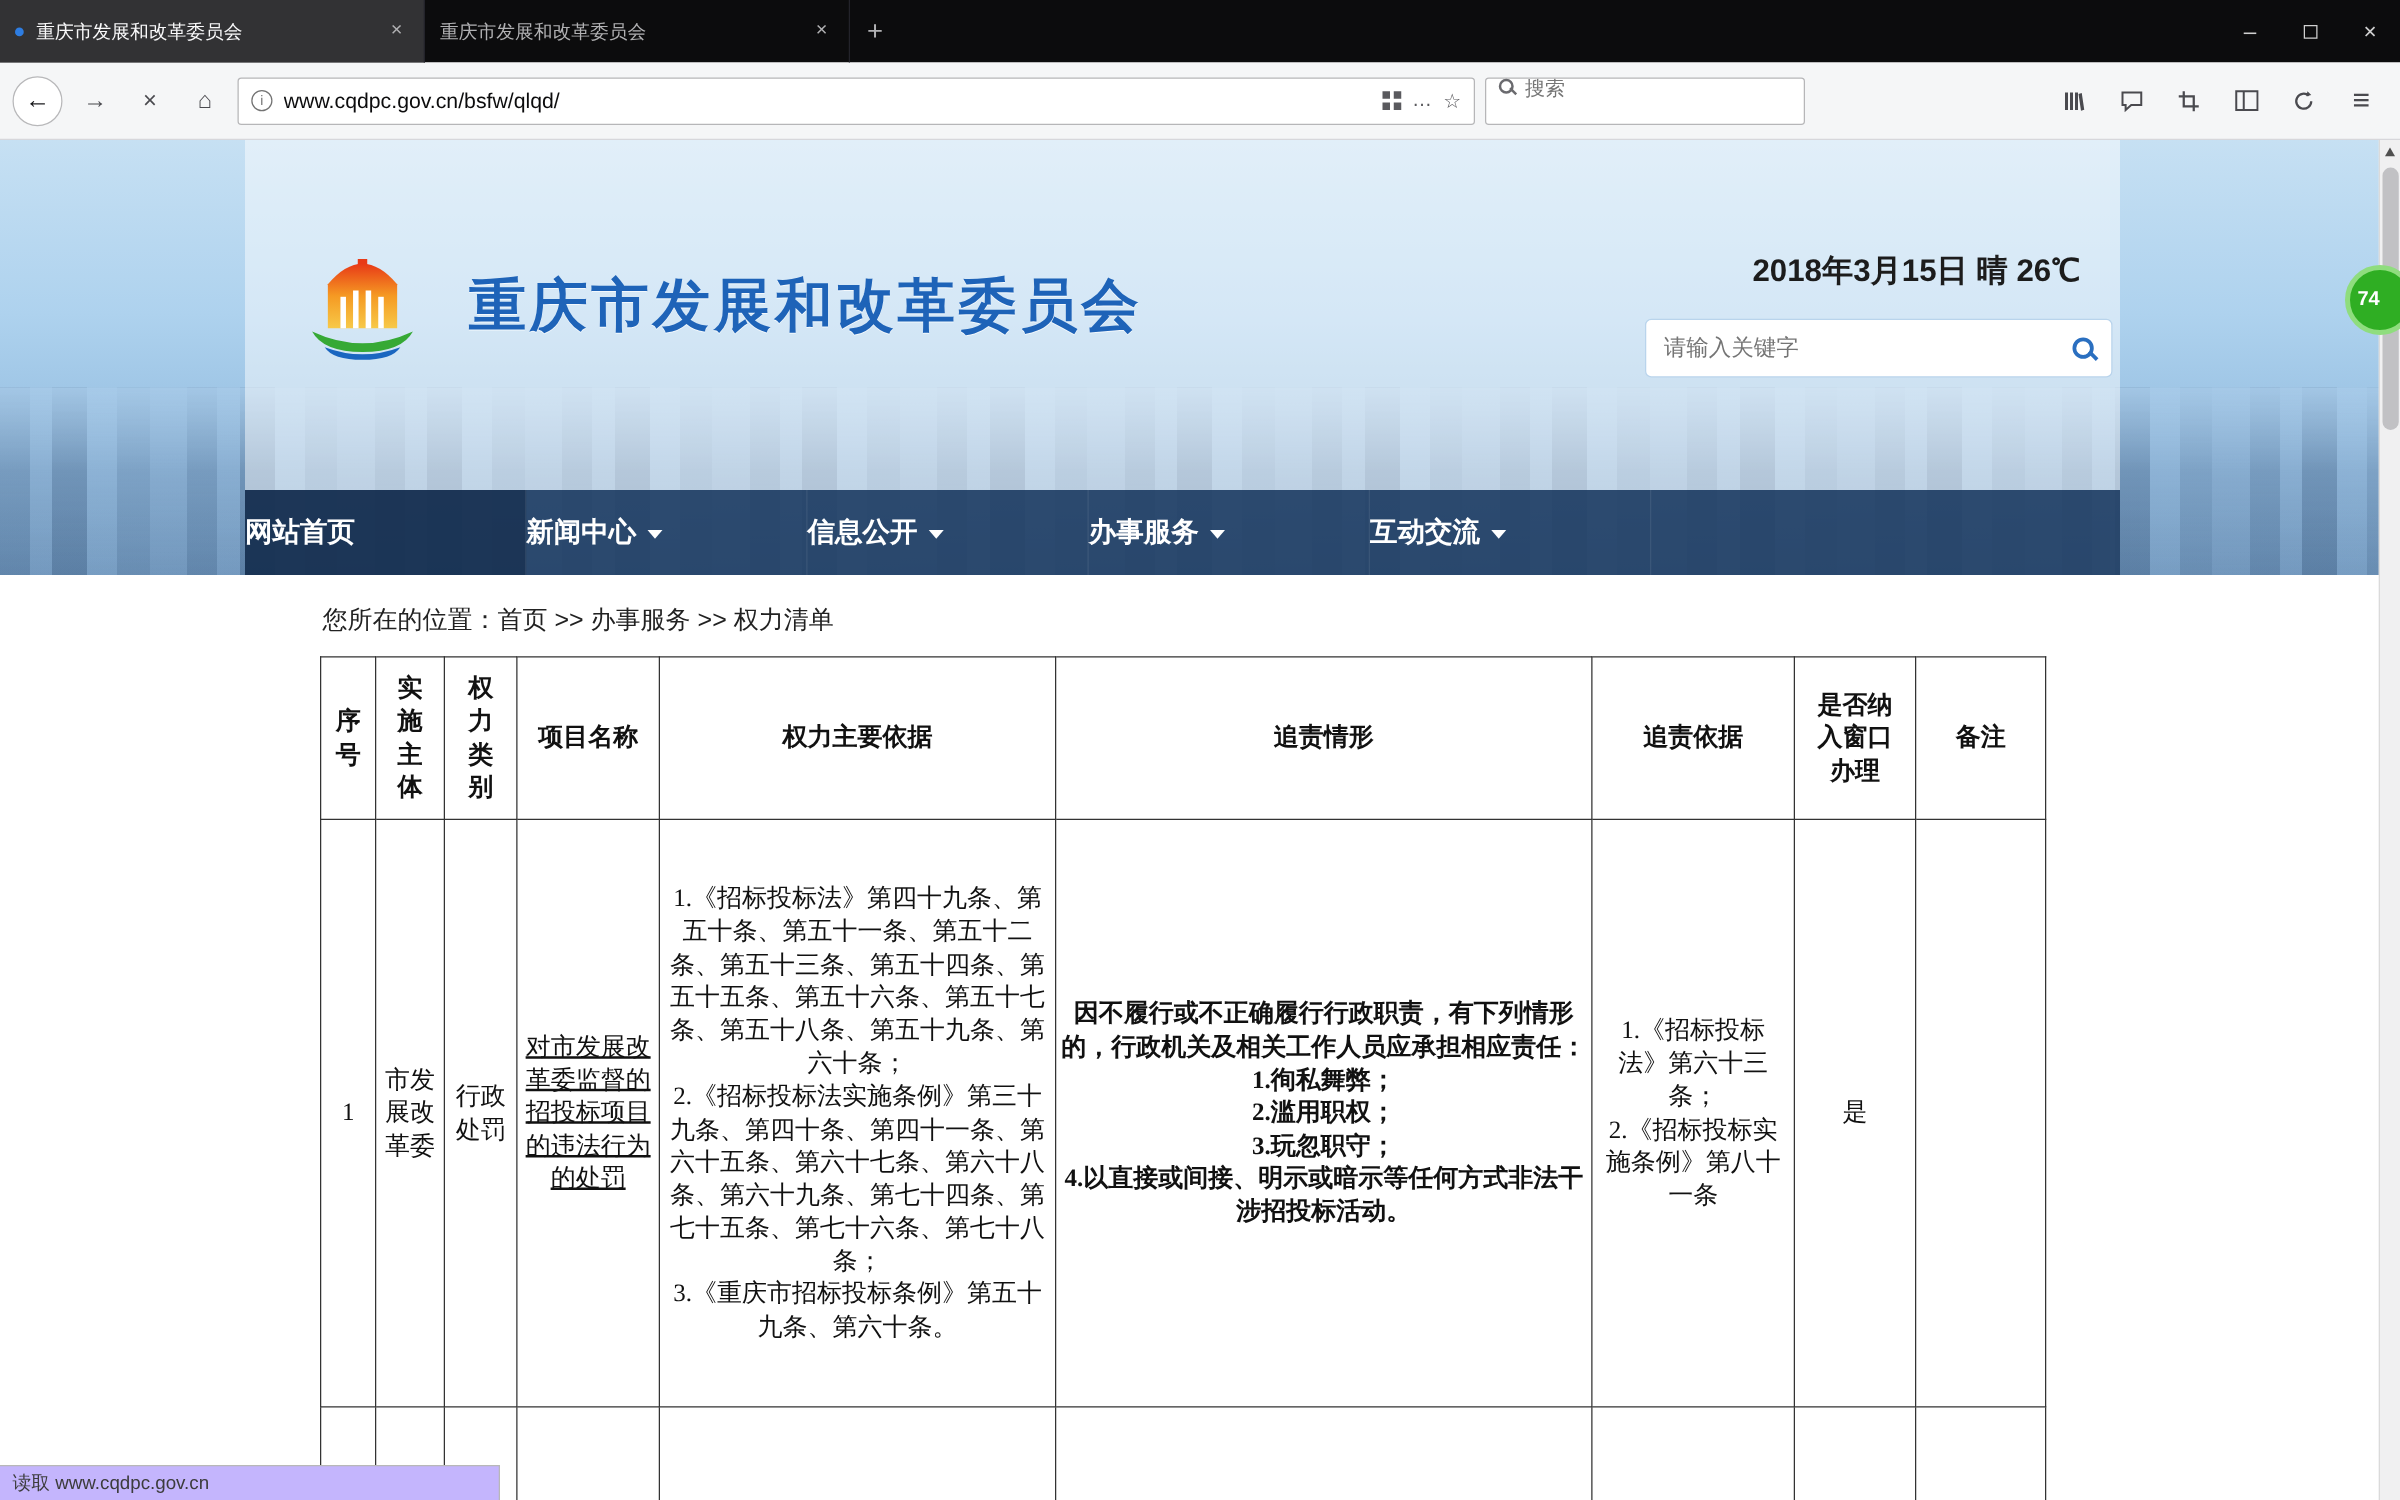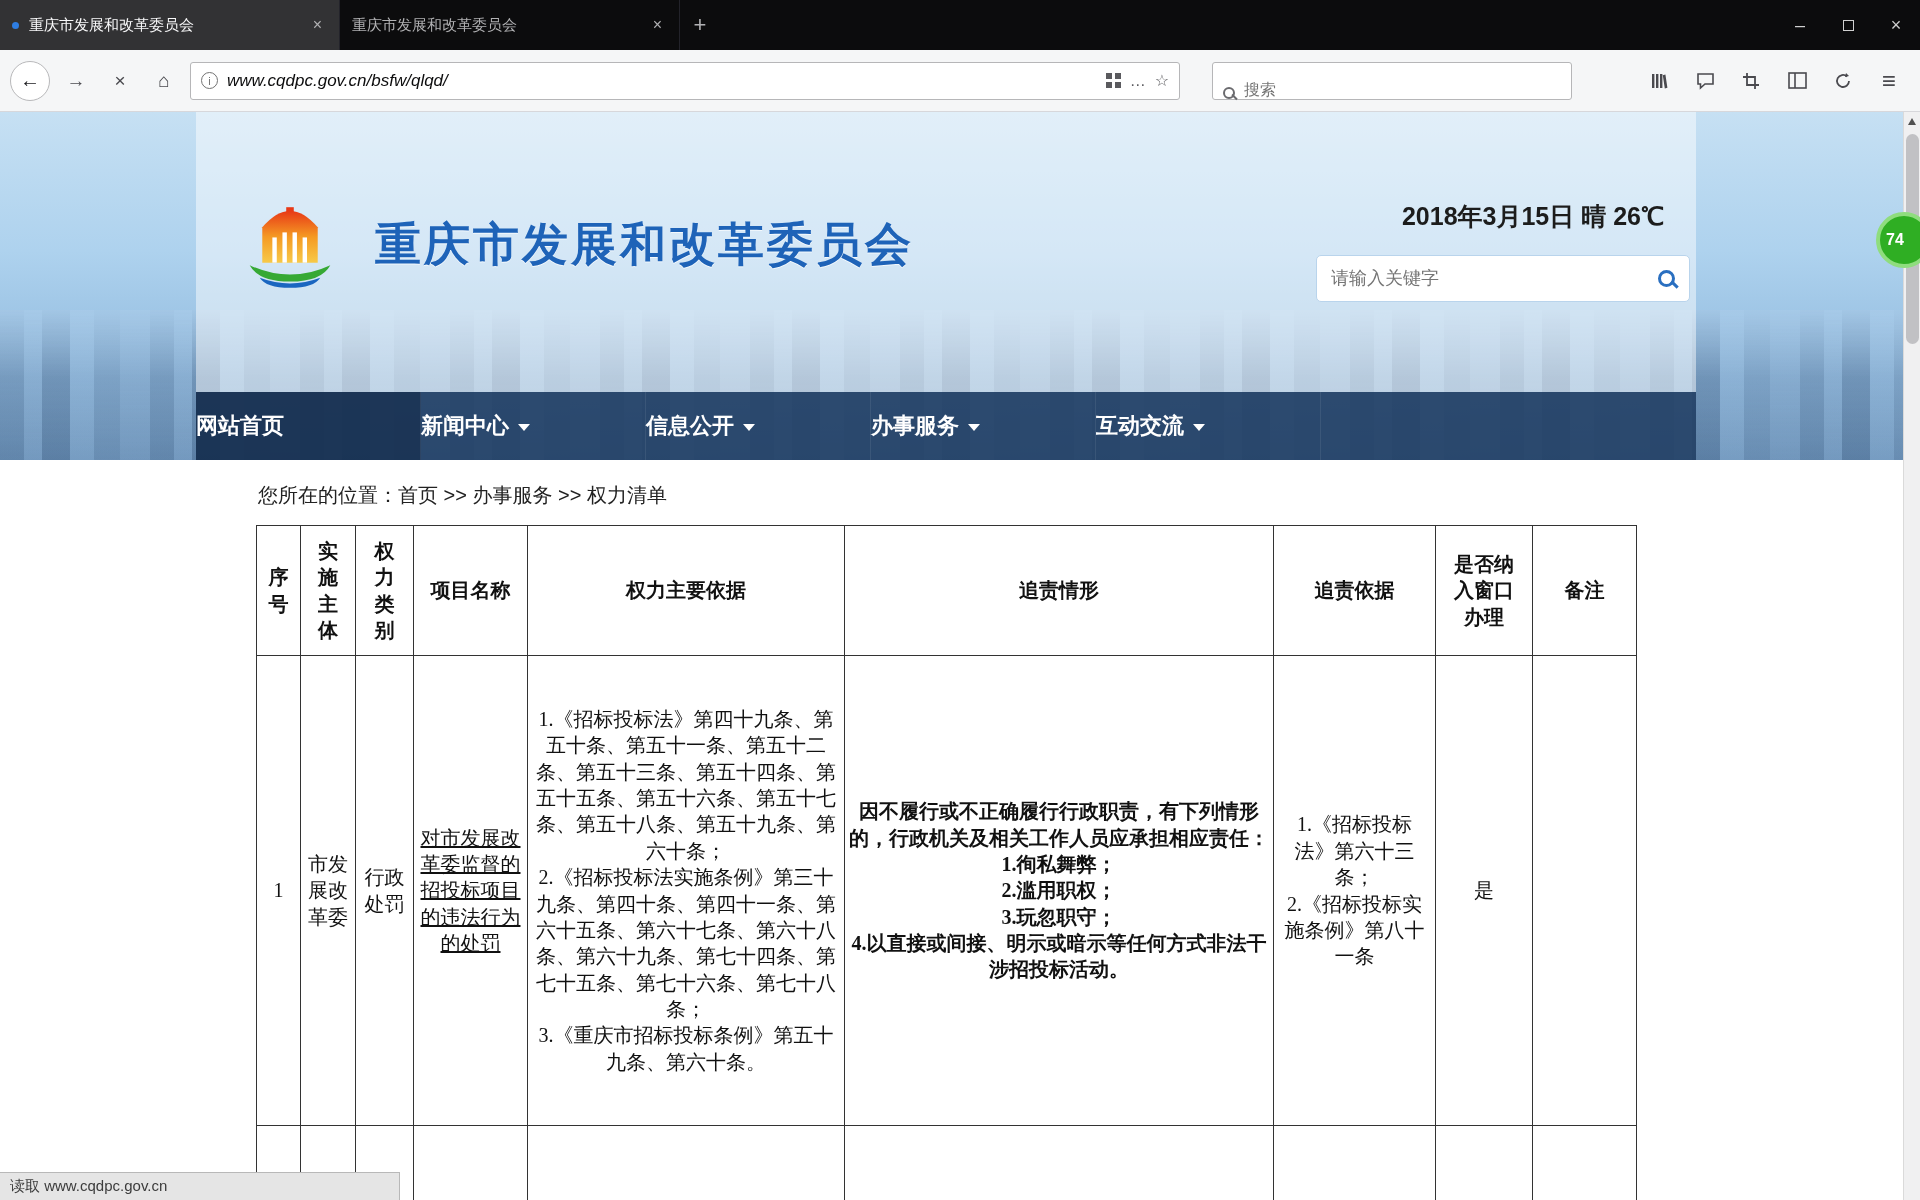--- a/index.html
+++ b/index.html
@@ -24,30 +24,30 @@
              align-items:center; padding:0 10px; gap:8px; color:#4a4a4f; }
   .navbtn { width:36px; height:36px; display:flex; align-items:center; justify-content:center;
             font-size:19px; border-radius:3px; }
   .backbtn { width:40px; height:40px; border-radius:50%; border:1px solid #b8b8ba; background:#fff;
              display:flex; align-items:center; justify-content:center; font-size:20px; color:#17171a; }
   .urlbar { width:990px; height:38px; background:#fff; border:1px solid #b6b6b8; border-radius:3px;
             display:flex; align-items:center; gap:9px; padding:0 10px; }
   .info-i { width:17px; height:17px; border:1.5px solid #737373; border-radius:50%; font-size:11px;
             display:flex; align-items:center; justify-content:center; color:#737373; flex:0 0 auto; }
   .url-input { flex:1; border:none; outline:none; font-size:17px; color:#0c0c0d; background:transparent;
-               font-family:"Liberation Sans", sans-serif;font-style:italic; }
+               font-family:"Liberation Sans", sans-serif; }
   .urlicon { font-size:16px; color:#5a5a5e; }
   .grid-glyph { display:inline-block; width:15px; height:15px;
      background:
        linear-gradient(#5a5a5e,#5a5a5e) 0 0/6px 6px no-repeat,
        linear-gradient(#5a5a5e,#5a5a5e) 9px 0/6px 6px no-repeat,
        linear-gradient(#5a5a5e,#5a5a5e) 0 9px/6px 6px no-repeat,
        linear-gradient(#5a5a5e,#5a5a5e) 9px 9px/6px 6px no-repeat; }
-  .searchbar { width:360px; height:38px; background:#fff; border:1px solid #b6b6b8; border-radius:3px;
-               display:flex; align-items:flex-end; gap:9px; padding:0 10px;margin-left:24px; }
+  .searchbar { width:256px; height:38px; background:#fff; border:1px solid #b6b6b8; border-radius:3px;
+               display:flex; align-items:flex-start; gap:9px; padding:0 10px; }
   .mag { position:relative; width:12px; height:12px; border:2px solid #6a6a6e; border-radius:50%;
          display:inline-block; flex:0 0 auto; }
   .mag::after { content:""; position:absolute; width:7px; height:2px; background:#6a6a6e;
                 transform:rotate(45deg); right:-5px; bottom:-1px; }
   .search-input { flex:1; border:none; outline:none; font-size:16px; background:transparent;
                   font-family:"Liberation Sans", sans-serif; color:#0c0c0d; }
   .tool-right { margin-left:auto; display:flex; gap:16px; align-items:center; padding-right:6px; }
   .tool-right .navbtn { width:30px; }
   .menu-glyph { font-size:24px; }
 
@@ -101,21 +101,21 @@
   tr.r1 { height:470px; }
   tr.r2 { height:220px; }
   .pre { white-space:pre-line; }
   td.c-left { text-align:left; padding:8px 10px; }
   td.c-liab { text-align:left; padding:8px 12px;font-weight:bold; }
   td.c-lbasis { text-align:left; padding:8px 12px; }
   td.c-vert { padding:0 18px; line-height:1.55; }
   td.c-proj { text-align:left; padding:0 17px; line-height:1.6;text-decoration:underline; }
 
   
-  .statusbar { position:absolute; left:0; bottom:0; width:400px; height:28px; background:#e5e5e5;
+  .statusbar { position:absolute; left:0; bottom:0; width:400px; height:28px; background:#c4b5fd;
                border-top:1px solid #b8b8b8; border-right:1px solid #b8b8b8; display:flex;
                align-items:center; padding:0 10px; font-size:15px; color:#3c3c3c;
                font-family:"Liberation Sans", sans-serif; }
   .scrollbar { position:absolute; right:0; top:0; bottom:0; width:17px; background:#f0f0f1;
                border-left:1px solid #dadada; }
   .sb-up { position:absolute; top:6px; left:4px; width:0; height:0; border-left:4.5px solid transparent;
            border-right:4.5px solid transparent; border-bottom:7px solid #505050; }
   .sb-thumb { position:absolute; top:22px; left:2px; width:13px; height:210px; background:#c1c1c4;
               border-radius:7px; }
   .speed-badge { position:absolute; left:1876px; top:100px; width:56px; height:56px; border-radius:50%;

